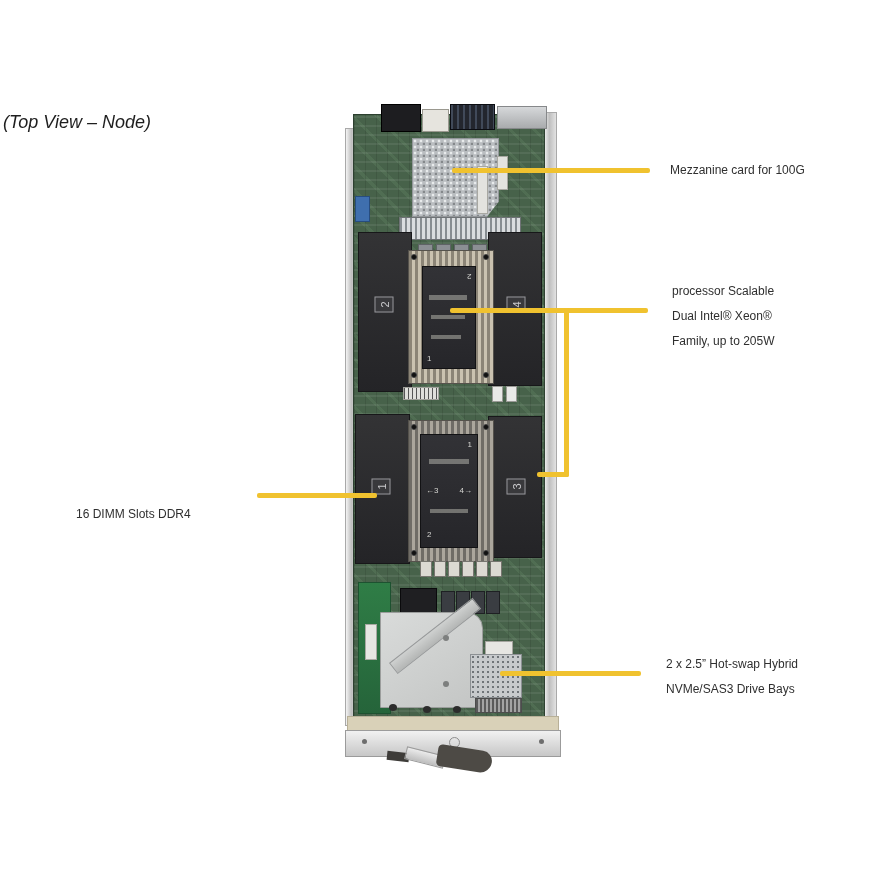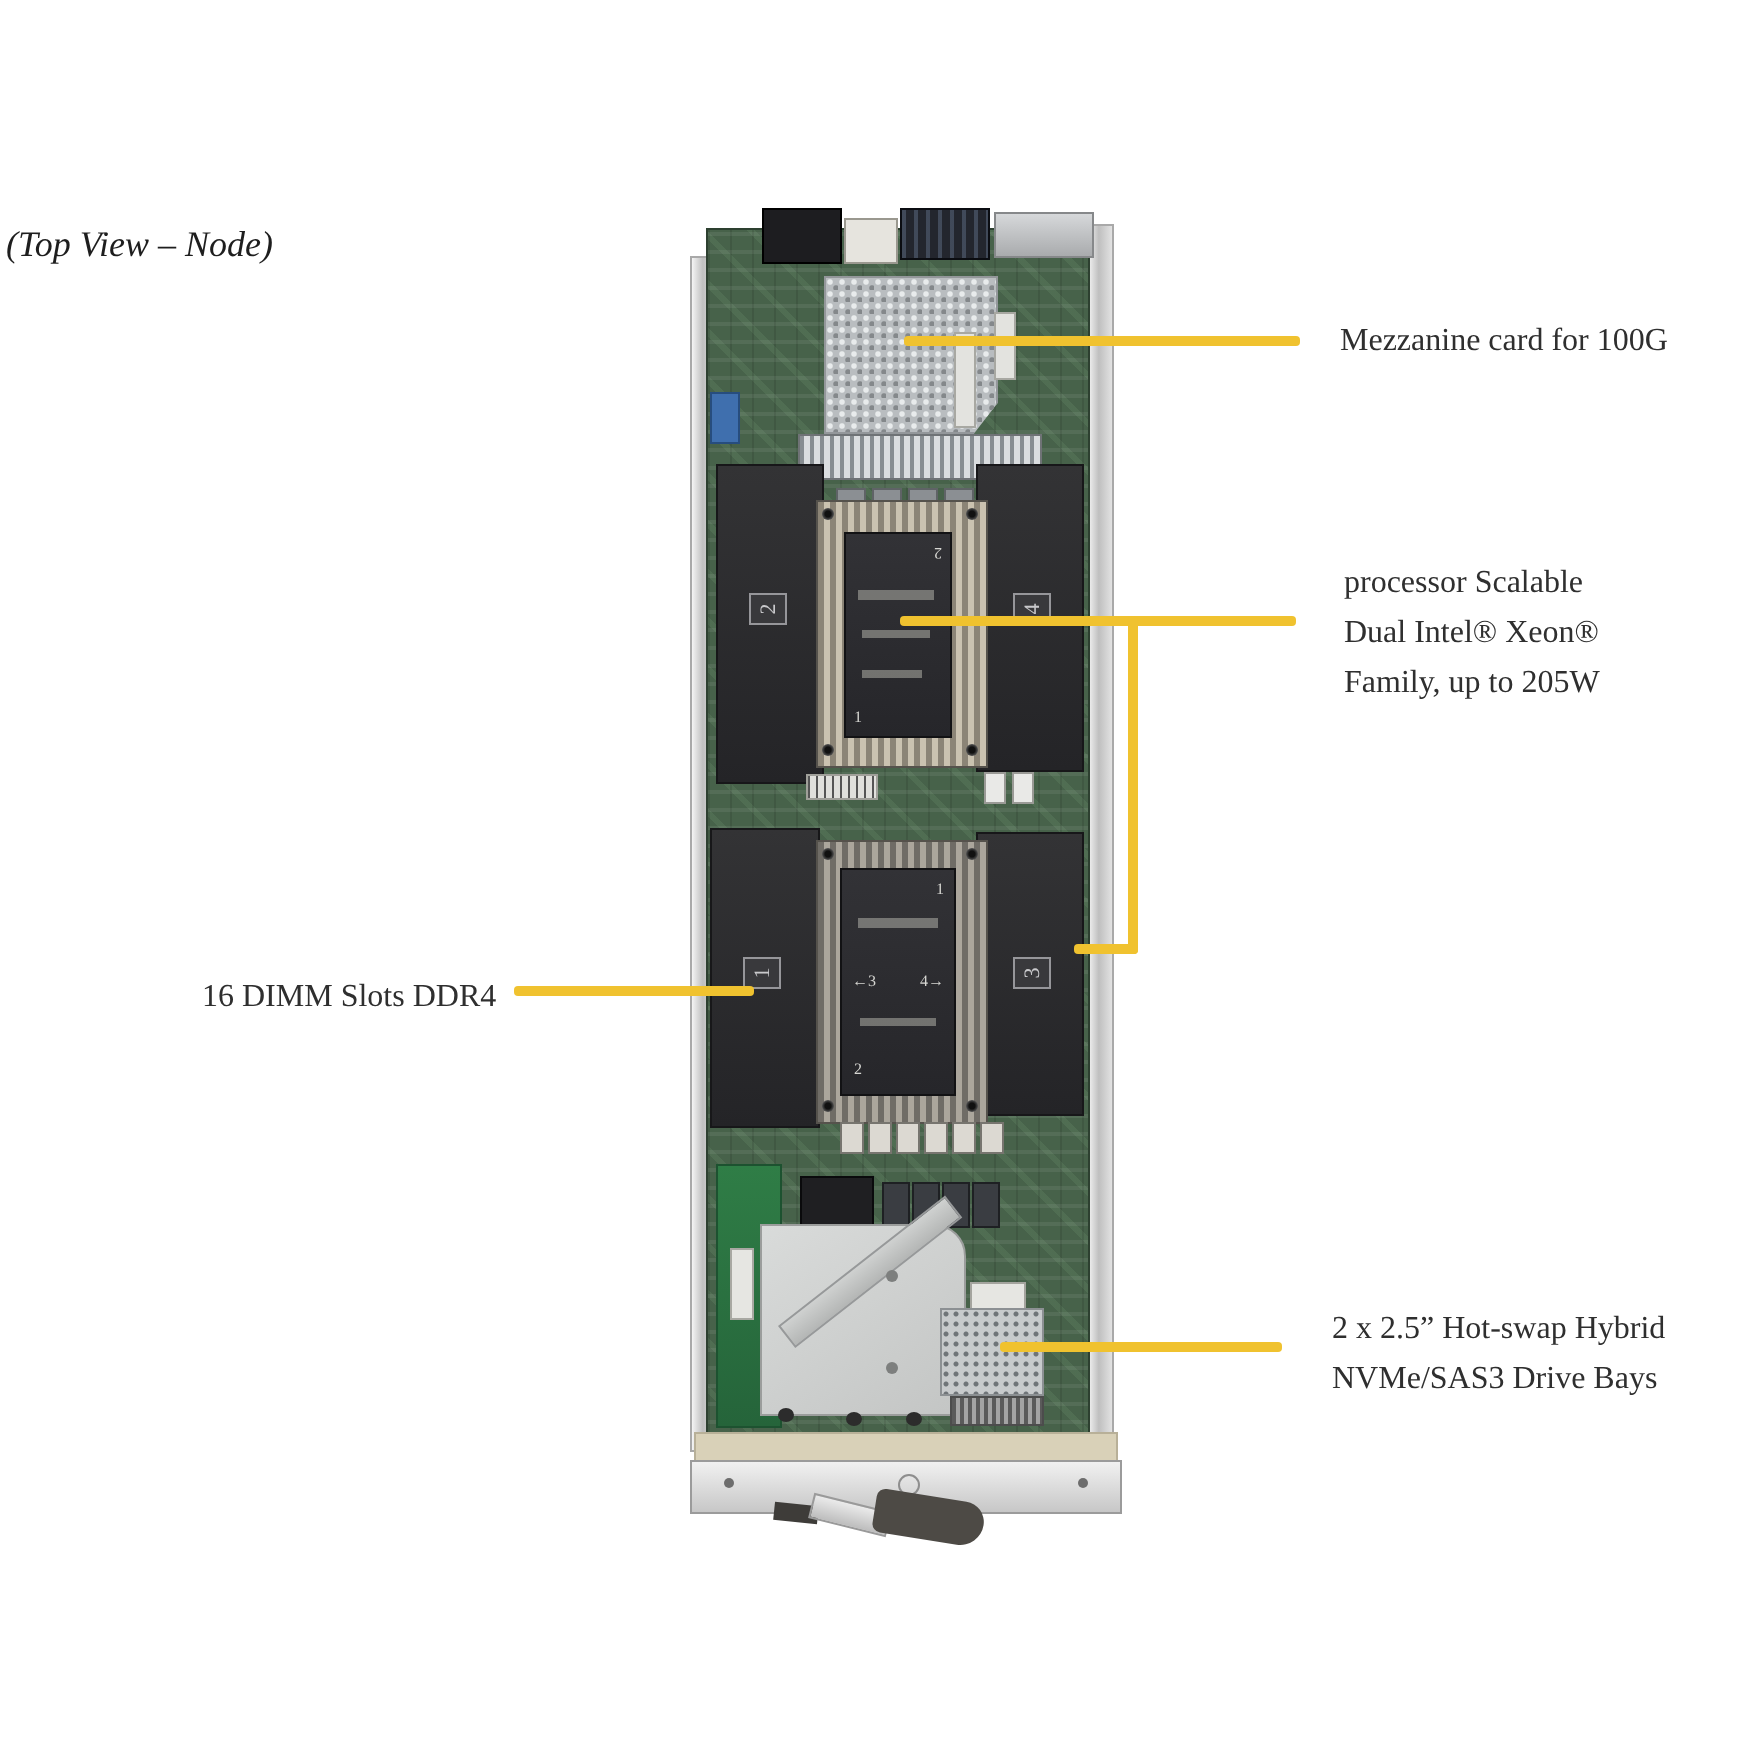--- a/index.html
+++ b/index.html
@@ -1,17 +1,17 @@
 <!DOCTYPE html>
 <html><head>
 <meta charset="utf-8">
 <style>
   html,body{margin:0;padding:0;background:#ffffff;}
   .canvas{position:relative;width:870px;height:870px;background:#ffffff;overflow:hidden;
-          font-family:Liberation Serif, serif;color:#2f2f2f;}
+          font-family:Liberation Sans, sans-serif;color:#2f2f2f;}
   .abs{position:absolute;}
 
   
   .fig-title{position:absolute;left:3px;top:112px;font-size:18px;font-style:italic;color:#1e1e1e;}
 
   
   .board{position:absolute;left:345px;top:104px;width:214px;height:676px;}
   .rail{position:absolute;width:12px;background:linear-gradient(90deg,#f4f4f4,#bfbfbf 45%,#e2e2e2);border:1px solid #a9a9a9;}
   .rail-l{left:0;top:24px;height:596px;}
   .rail-r{right:2px;top:8px;height:612px;}
@@ -96,21 +96,21 @@
   .handle-s{left:42px;top:648px;width:22px;height:9px;background:#3e3c39;transform:rotate(6deg);position:absolute;}
   .handle-m{left:60px;top:647px;width:38px;height:11px;background:linear-gradient(180deg,#ebebeb,#bdbdbd);
             border:1px solid #9a9a9a;transform:rotate(14deg);position:absolute;}
   .handle{left:92px;top:644px;width:55px;height:22px;background:#4d4a45;border-radius:6px 14px 16px 6px;
           transform:rotate(9deg);position:absolute;}
 
   
   .cl{position:absolute;background:#F0C22F;border-radius:2px;}
 
   
-  .lbl{position:absolute;font-size:16px;line-height:25px;color:#2f2f2f;}
+  .lbl{position:absolute;font-size:12px;line-height:25px;color:#2f2f2f;}
 </style>
 </head>
 <body>
 
 <div class="canvas">
 
   <div class="fig-title">(Top View – Node)</div>
 
   <div class="board">
     <div class="rail rail-l"></div>
@@ -220,20 +220,20 @@
   <div class="cl" style="left:500px;top:671px;width:141px;height:5px;"></div>
 
   <div class="lbl" style="left:670px;top:158px;">Mezzanine card for 100G</div>
 
   <div class="lbl" style="left:672px;top:279px;">
     <div>processor Scalable</div>
     <div>Dual Intel® Xeon®</div>
     <div>Family, up to 205W</div>
   </div>
 
-  <div class="lbl" style="left:76px;top:486px;margin-left:25px;">16 DIMM Slots DDR4</div>
+  <div class="lbl" style="left:76px;top:502px;">16 DIMM Slots DDR4</div>
 
   <div class="lbl" style="left:666px;top:652px;width:200px;">
     <div>2 x 2.5” Hot-swap Hybrid</div>
     <div>NVMe/SAS3 Drive Bays</div>
   </div>
 
 </div>
 
 </body></html>

